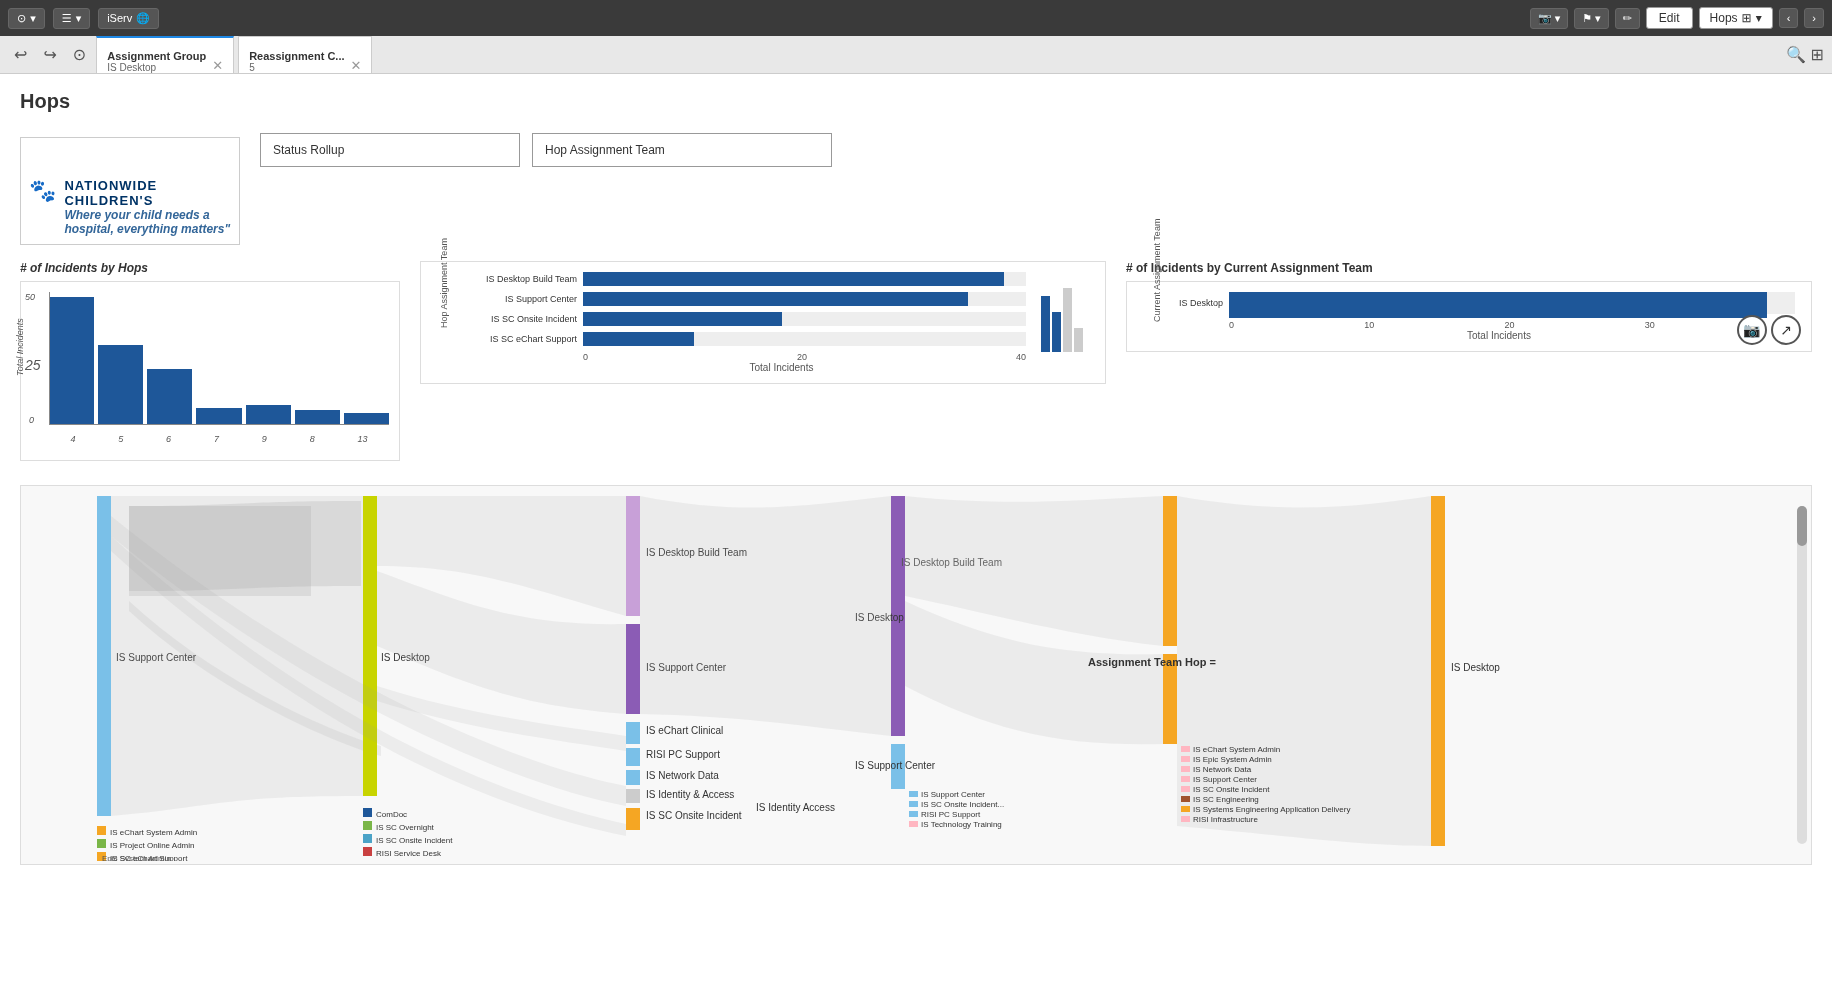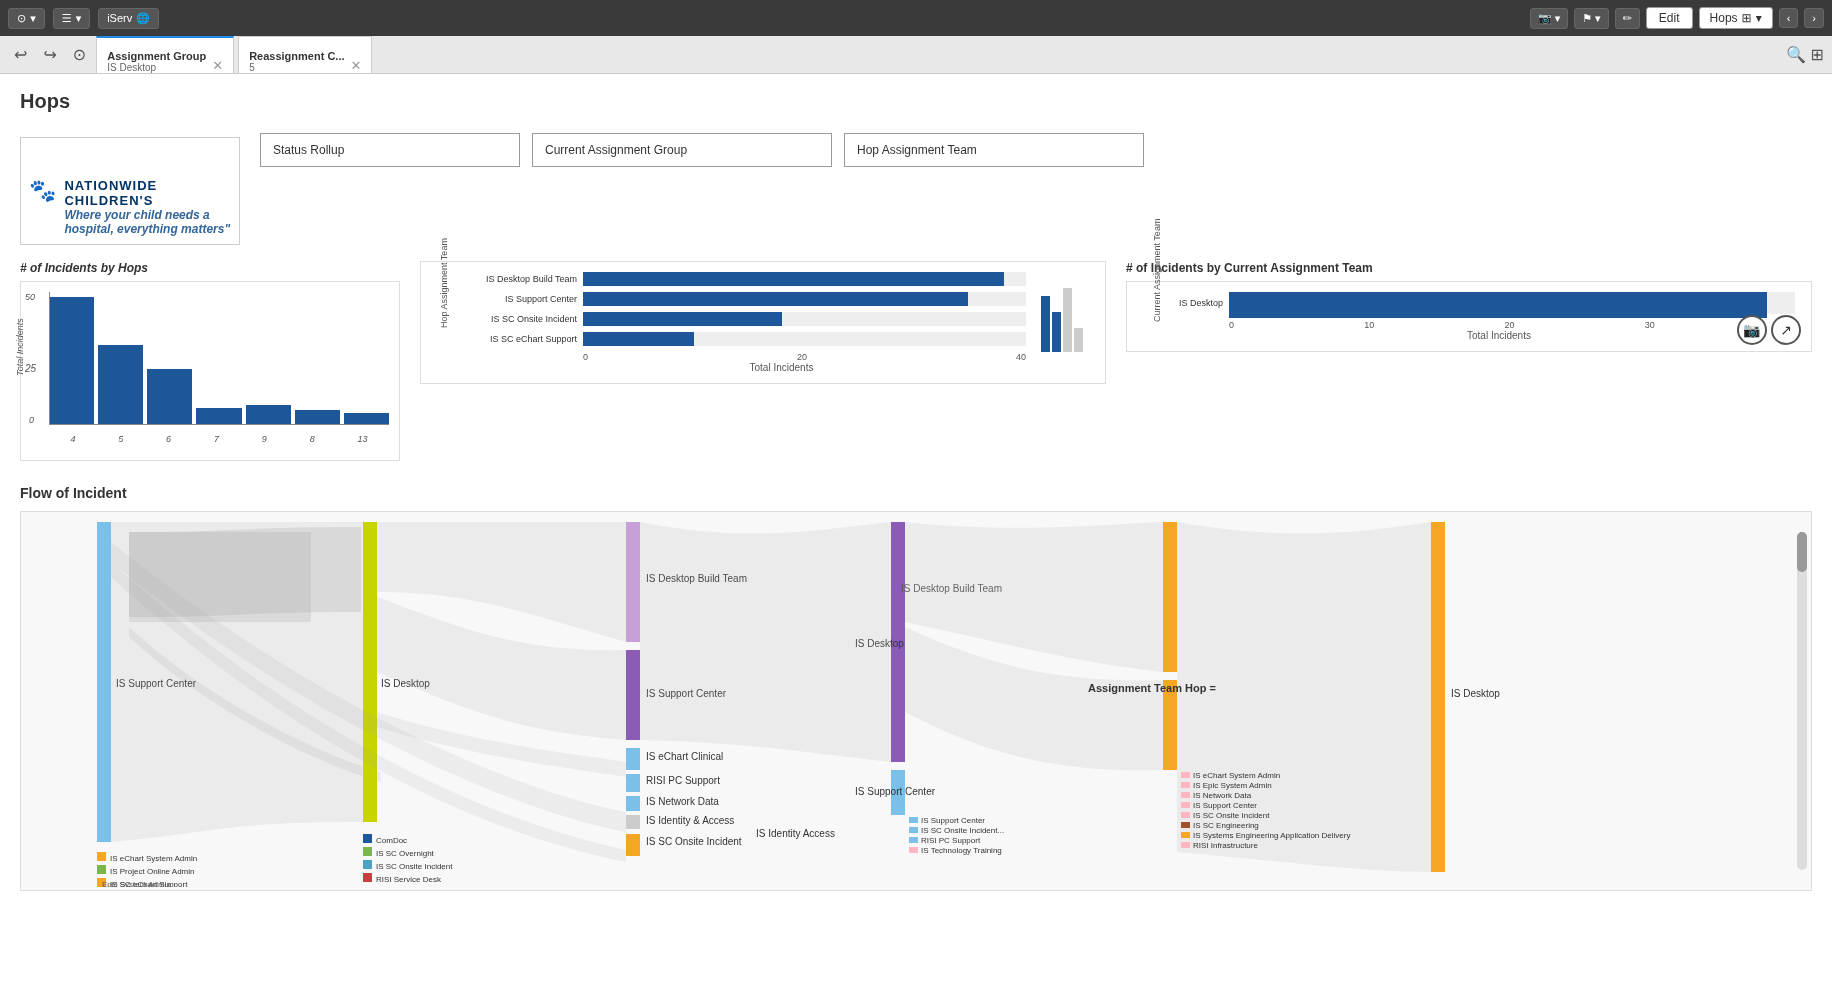--- a/index.html
+++ b/index.html
@@ -265,36 +265,33 @@
           </div>
         </div>
       </div>
     </div>
 
     <div style="display:flex; gap:12px; align-items:center; margin-top:6px;">
       <div class="filter-box">
         <span>Status Rollup</span>
       </div>
       <div class="filter-box" style="min-width:300px;">
-        <span>Current Assignment Group</span>
-      </div>
-      <div class="filter-box" style="min-width:300px;">
         <span>Hop Assignment Team</span>
       </div>
     </div>
   </div>
 
   <div class="charts-row">
 
     <div style="width:380px;font-style:italic;">
       <div class="chart-title"># of Incidents by Hops</div>
       <div class="bar-chart-area" style="height:180px; position:relative;">
 
         <div style="position:absolute; left:4px; top:10px; font-size:9px; color:#555;">50</div>
-        <div style="position:absolute; left:4px; top:81px; font-size:10px; color:#555;">25</div>
+        <div style="position:absolute; left:4px; top:75px; font-size:14px; color:#555;">25</div>
         <div style="position:absolute; left:8px; bottom:35px; font-size:9px; color:#555;">0</div>
 
         <div style="position:absolute; left:-30px; top:50%; transform:rotate(-90deg) translateX(50%); font-size:9px; color:#555; white-space:nowrap;">Total Incidents</div>
 
         <div style="position:absolute; left:28px; right:10px; bottom:35px; top:10px; display:flex; align-items:flex-end; gap:4px;">
           <div style="flex:1; height:96%; background:#1e5799;"></div>
           <div style="flex:1; height:60%; background:#1e5799;"></div>
           <div style="flex:1; height:42%; background:#1e5799;"></div>
           <div style="flex:1; height:13%; background:#1e5799;"></div>
           <div style="flex:1; height:15%; background:#1e5799;"></div>
@@ -388,21 +385,20 @@
 
         <div style="position:absolute; bottom:6px; right:10px; display:flex; gap:4px;">
           <div class="cam-icon-btn">📷</div>
           <div class="cam-icon-btn">↗</div>
         </div>
       </div>
     </div>
   </div>
 
   <div class="flow-section">
-    <div class="flow-title">Flow of Incident</div>
 
     <div class="sankey-container">
 
       <div class="scrollbar-right">
         <div class="scrollbar-thumb"></div>
       </div>
 
       <svg width="1780" height="375" style="position:absolute; left:0; top:0;">
 
         <path d="M 108 20 C 200 20, 200 20, 290 20 L 290 110 C 200 110, 200 110, 108 110 Z" fill="rgba(180,180,180,0.3)"></path>

